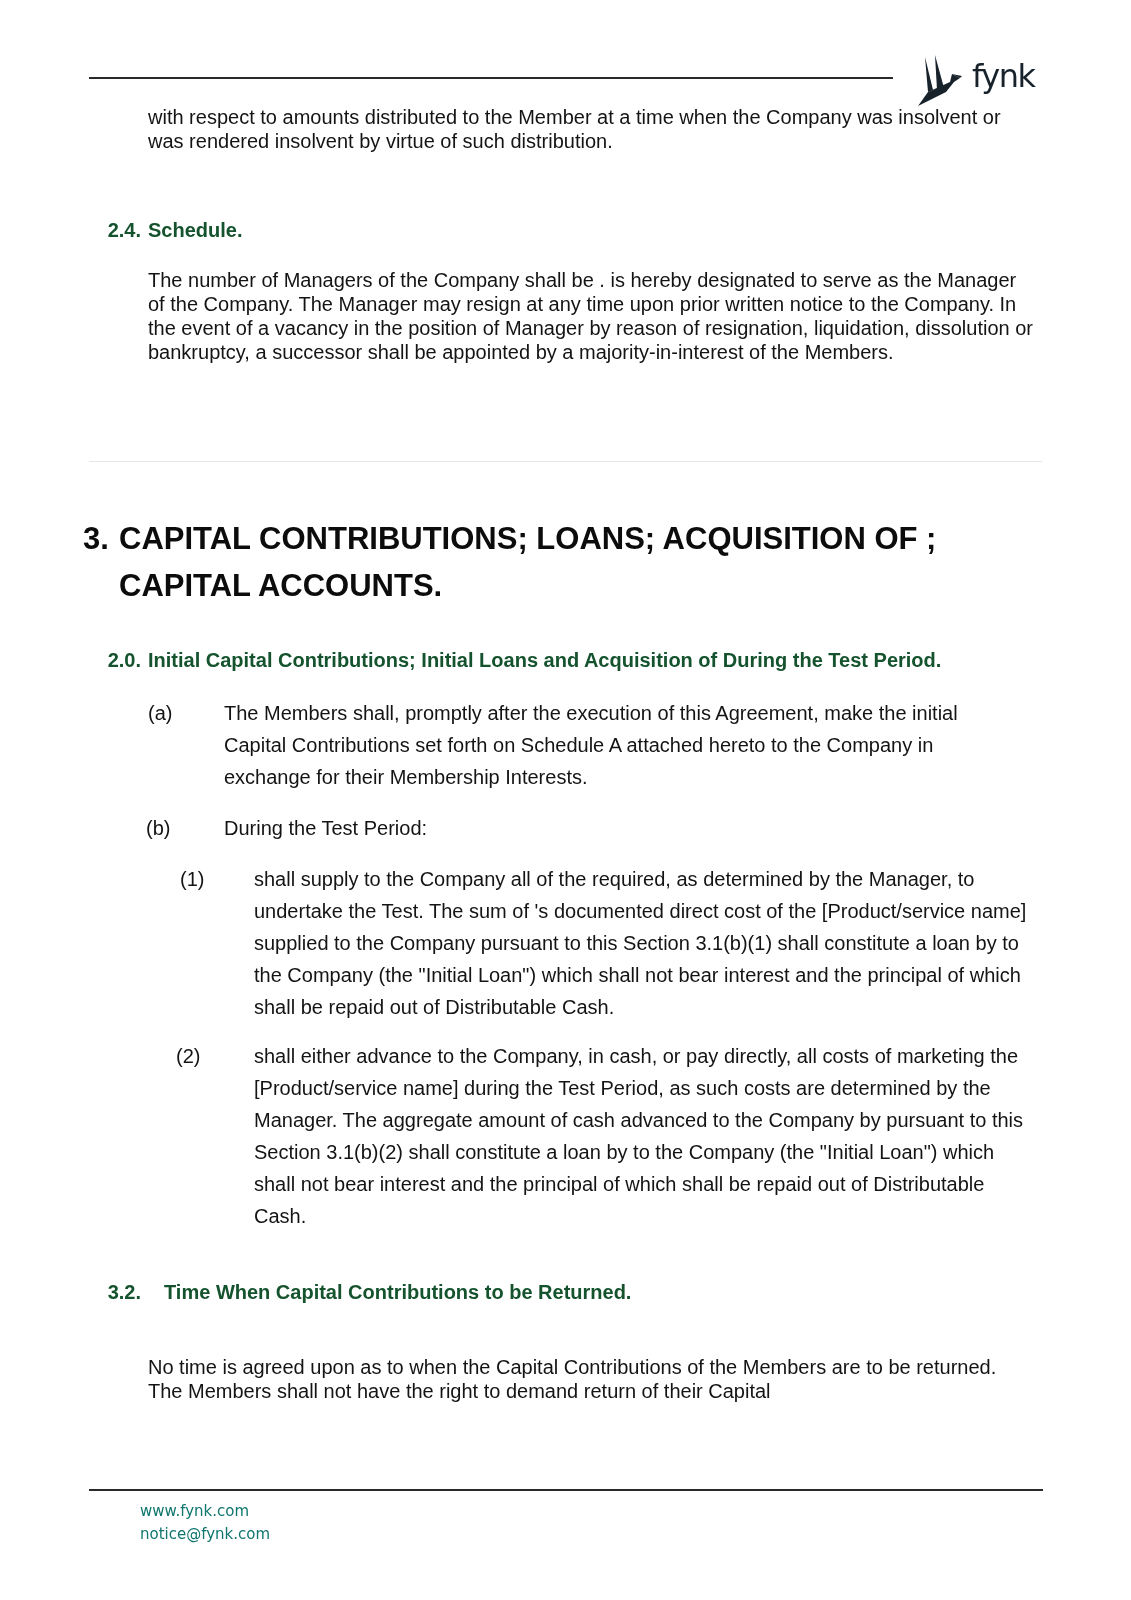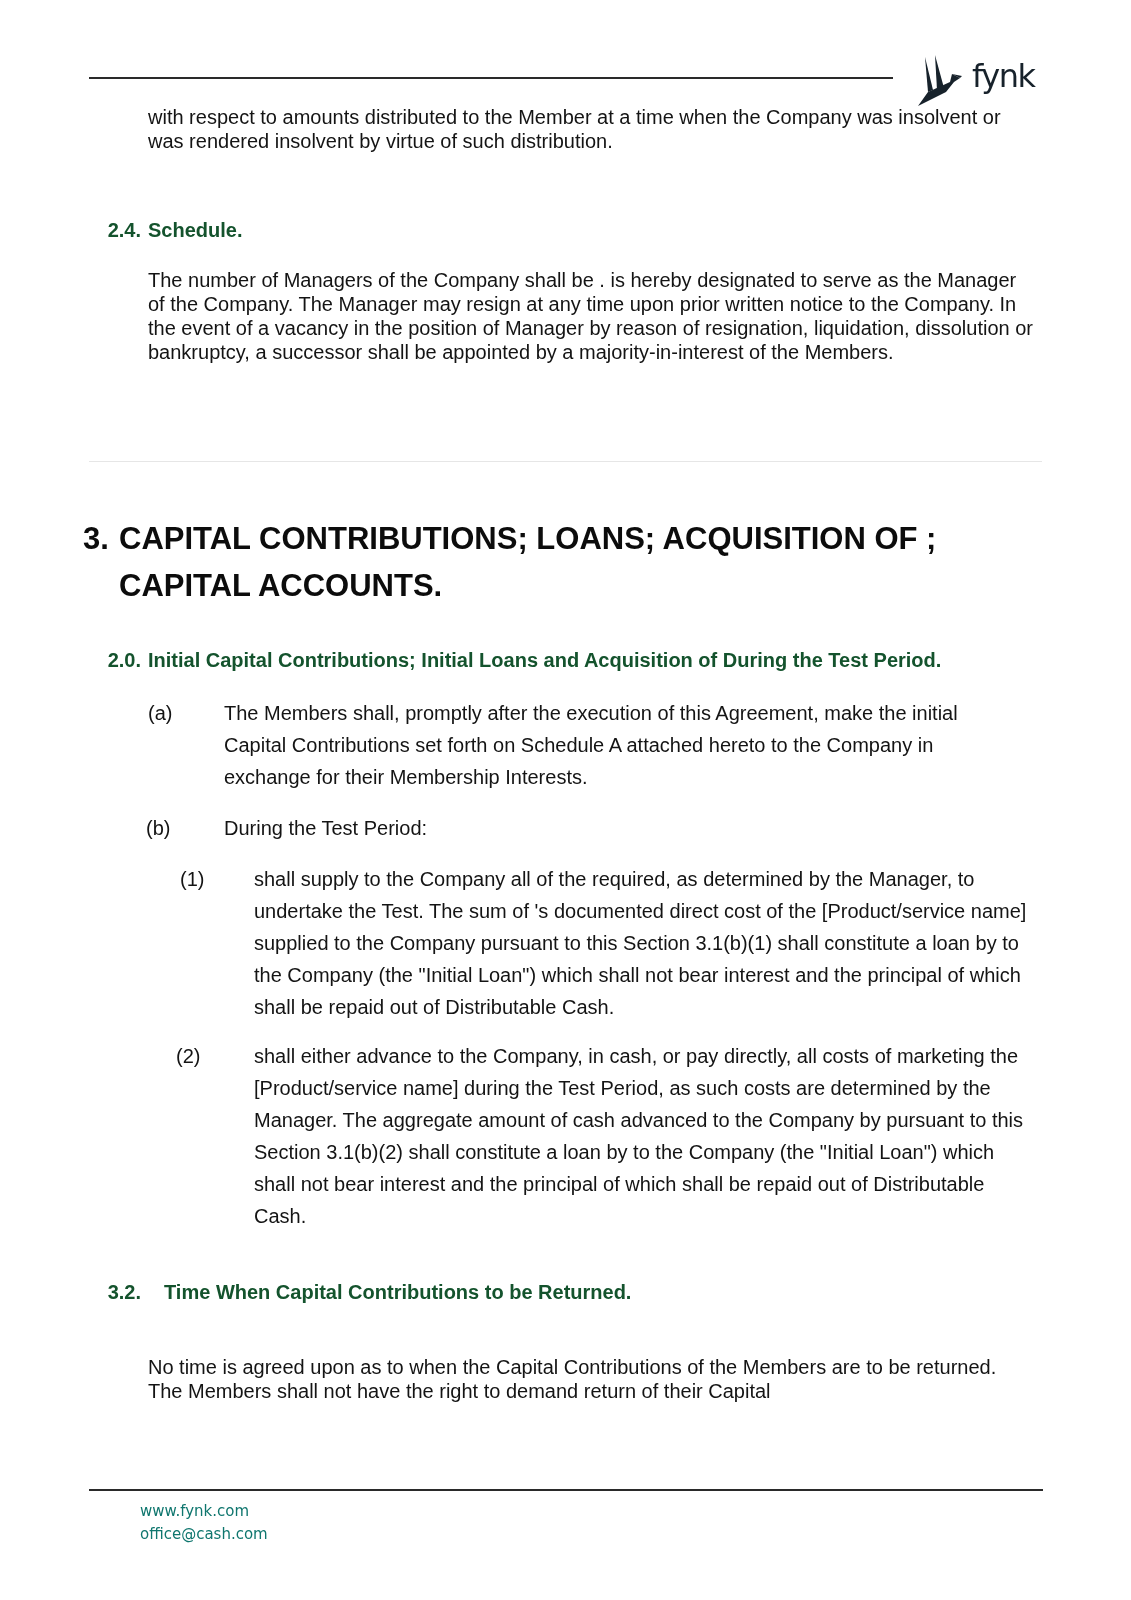--- a/index.html
+++ b/index.html
@@ -175,13 +175,13 @@
 </div>
 
 <div class="sub-heading abs" style="left:99px; top:1278px;gap:16px;">
   <span class="num" style="width:49px;">3.2.</span>
   <span>Time When Capital Contributions to be Returned.</span>
 </div>
 <p class="body-text abs" style="left:148px; top:1355px; width:860px;">No time is agreed upon as to when the Capital Contributions of the Members are to be returned. The Members shall not have the right to demand return of their Capital</p>
 
 <div class="footer-rule"></div>
 <div class="footer-line" style="top:1500px;">www.fynk.com</div>
-<div class="footer-line" style="top:1523px;">office@cash.com</div>
+<div class="footer-line" style="top:1523px;">notice@fynk.com</div>
 
 </body></html>

